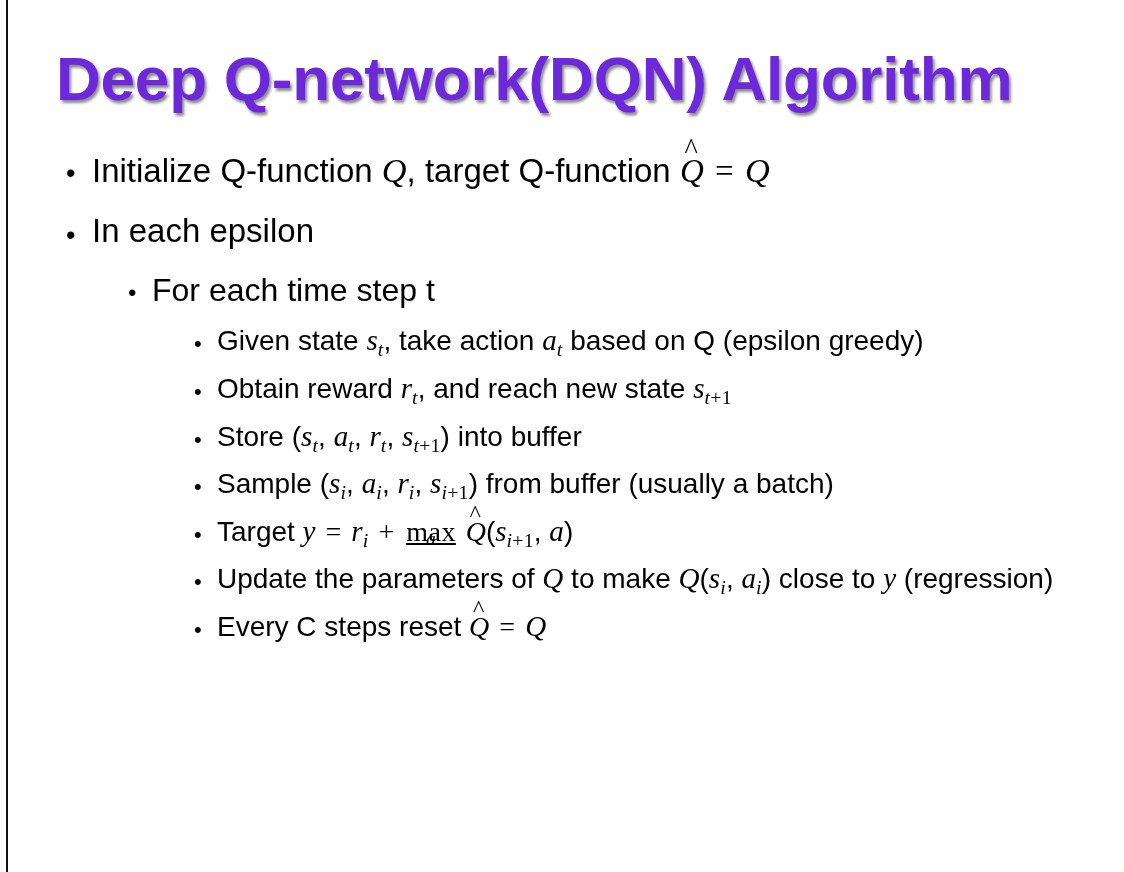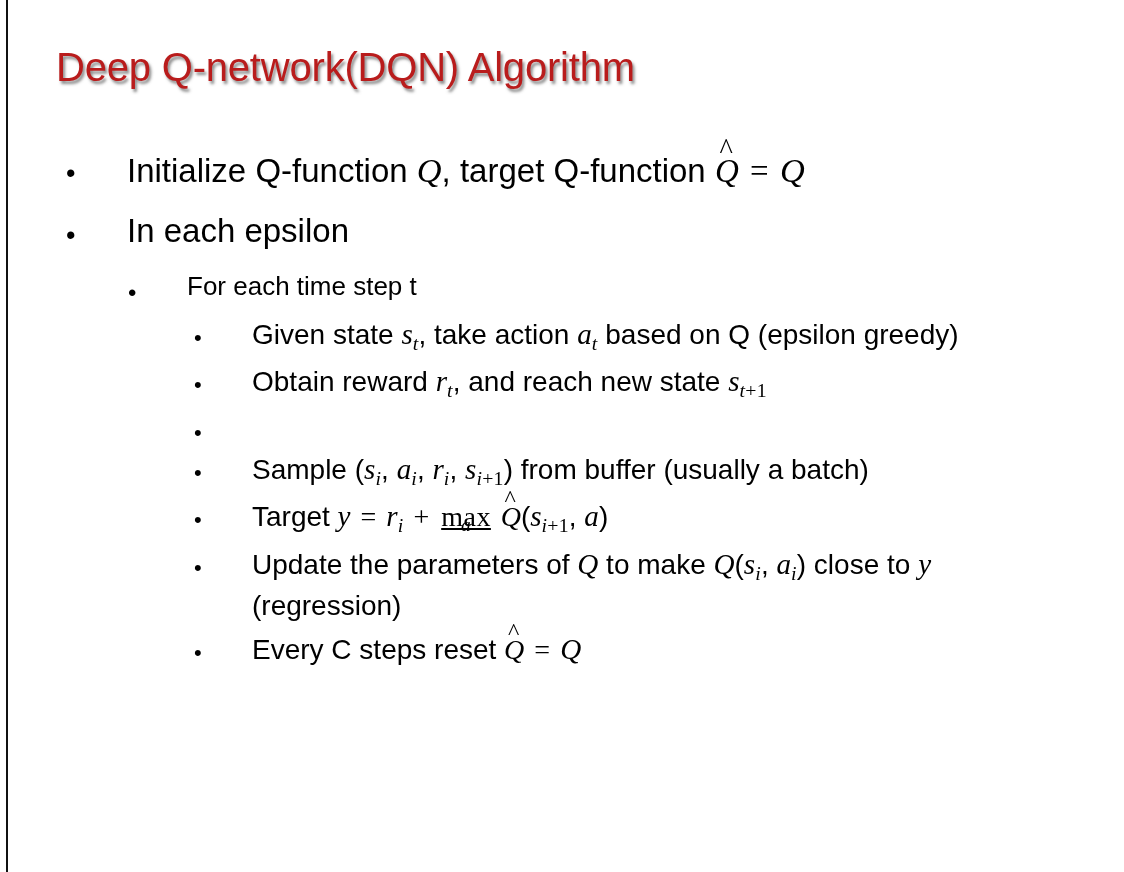--- a/index.html
+++ b/index.html
@@ -27,26 +27,26 @@
     width: 2px;
     height: 872px;
     background: #111111;
   }
 
   
   #title {
     position: absolute;
     left: 56px;
     top: 46px;
-    font-size: 40px;
-    font-weight: 400;
+    font-size: 62px;
+    font-weight: 700;
     letter-spacing: -0.2px;
     line-height: 1.06;
     white-space: nowrap;
-    color: #b91c1c;
+    color: #6d28d9;
     text-shadow: 2px 3px 3px rgba(90,90,90,0.70);
   }
 
   
   #body {
     position: absolute;
     left: 0;
     top: 148px;
     width: 1124px;
   }
@@ -56,21 +56,20 @@
     position: relative;
   }
   .marker {
     flex: 0 0 auto;
     text-align: left;
     line-height: 1;
     user-select: none;
   }
   .btext {
     flex: 1 1 auto;
-    margin-left: 35px;
   }
 
   
   .lvl1 {
     padding-left: 66px;
     margin-bottom: 17px;
   }
   .lvl1 .marker {
     width: 26px;
     font-size: 27px;
@@ -86,21 +85,21 @@
   .lvl2 {
     padding-left: 128px;
     margin-bottom: 10px;
   }
   .lvl2 .marker {
     width: 24px;
     font-size: 24px;
     padding-top: 11px;
   }
   .lvl2 .btext {
-    font-size: 26px;
+    font-size: 32px;
     line-height: 1.30;
     padding-right: 40px;
   }
 
   
   .lvl3 {
     padding-left: 194px;
     margin-bottom: 6px;
   }
   .lvl3 .marker {
@@ -203,20 +202,21 @@
       <div class="bullet-row lvl3">
         <span class="marker">•</span>
         <span class="btext">Given state <span class="m">s<span class="sub">t</span></span>, take action <span class="m">a<span class="sub">t</span></span> based on Q (epsilon greedy)</span>
       </div>
       <div class="bullet-row lvl3">
         <span class="marker">•</span>
         <span class="btext">Obtain reward <span class="m">r<span class="sub">t</span></span>, and reach new state <span class="m">s<span class="sub">t<span class="up">+</span><span class="up">1</span></span></span></span>
       </div>
       <div class="bullet-row lvl3">
         <span class="marker">•</span>
+        <span class="btext">Store (<span class="m">s<span class="sub">t</span></span>, <span class="m">a<span class="sub">t</span></span>, <span class="m">r<span class="sub">t</span></span>, <span class="m">s<span class="sub">t<span class="up">+</span><span class="up">1</span></span></span>) into buffer</span>
       </div>
       <div class="bullet-row lvl3">
         <span class="marker">•</span>
         <span class="btext">Sample (<span class="m">s<span class="sub">i</span></span>, <span class="m">a<span class="sub">i</span></span>, <span class="m">r<span class="sub">i</span></span>, <span class="m">s<span class="sub">i<span class="up">+</span><span class="up">1</span></span></span>) from buffer (usually a batch)</span>
       </div>
       <div class="bullet-row lvl3">
         <span class="marker">•</span>
         <span class="btext">Target <span class="m">y</span><span class="mr eqsp"> = </span><span class="m">r<span class="sub">i</span></span><span class="mr eqsp"> + </span><span class="underop op">max<span class="under">a</span></span> <span class="hat"><span class="acc">^</span>Q</span>(<span class="m">s<span class="sub">i<span class="up">+</span><span class="up">1</span></span></span>, <span class="m">a</span>)</span>
       </div>
       <div class="bullet-row lvl3">

